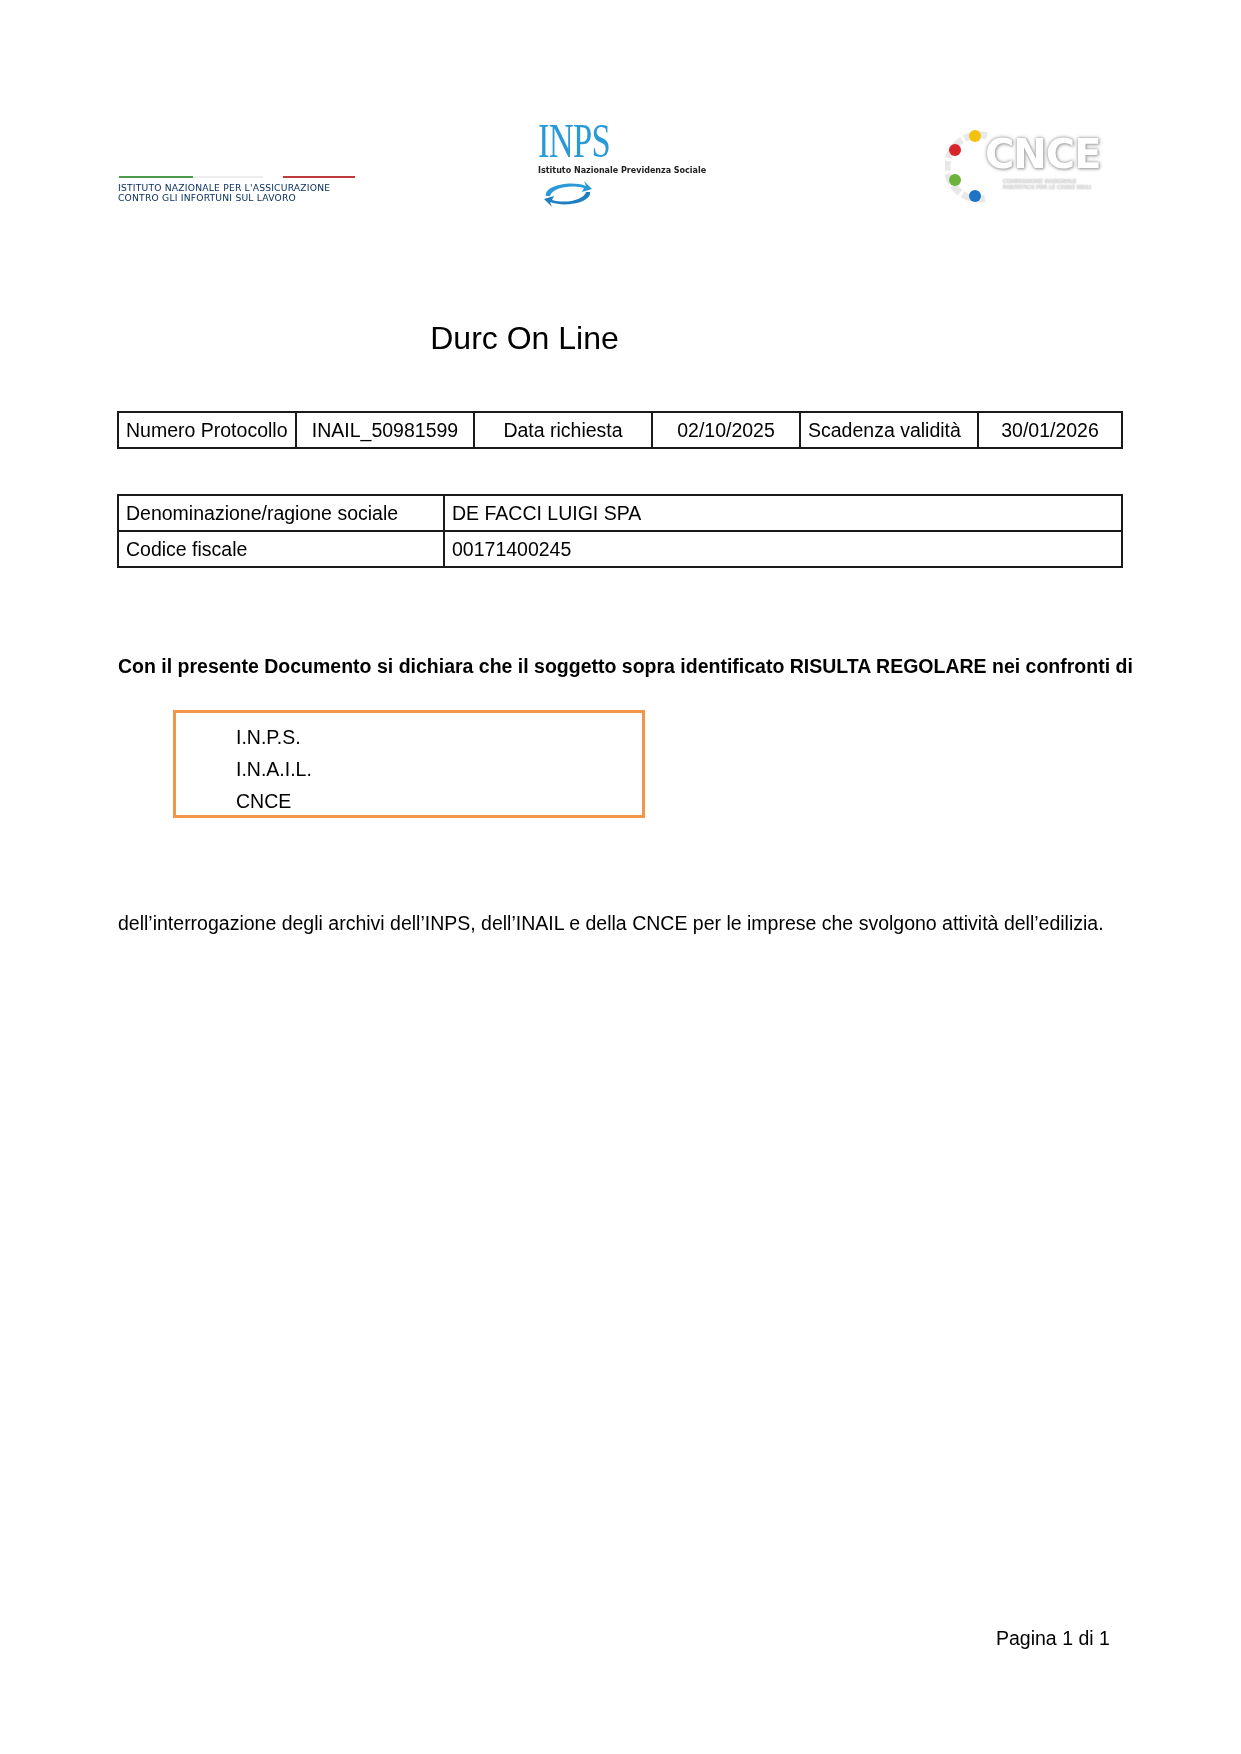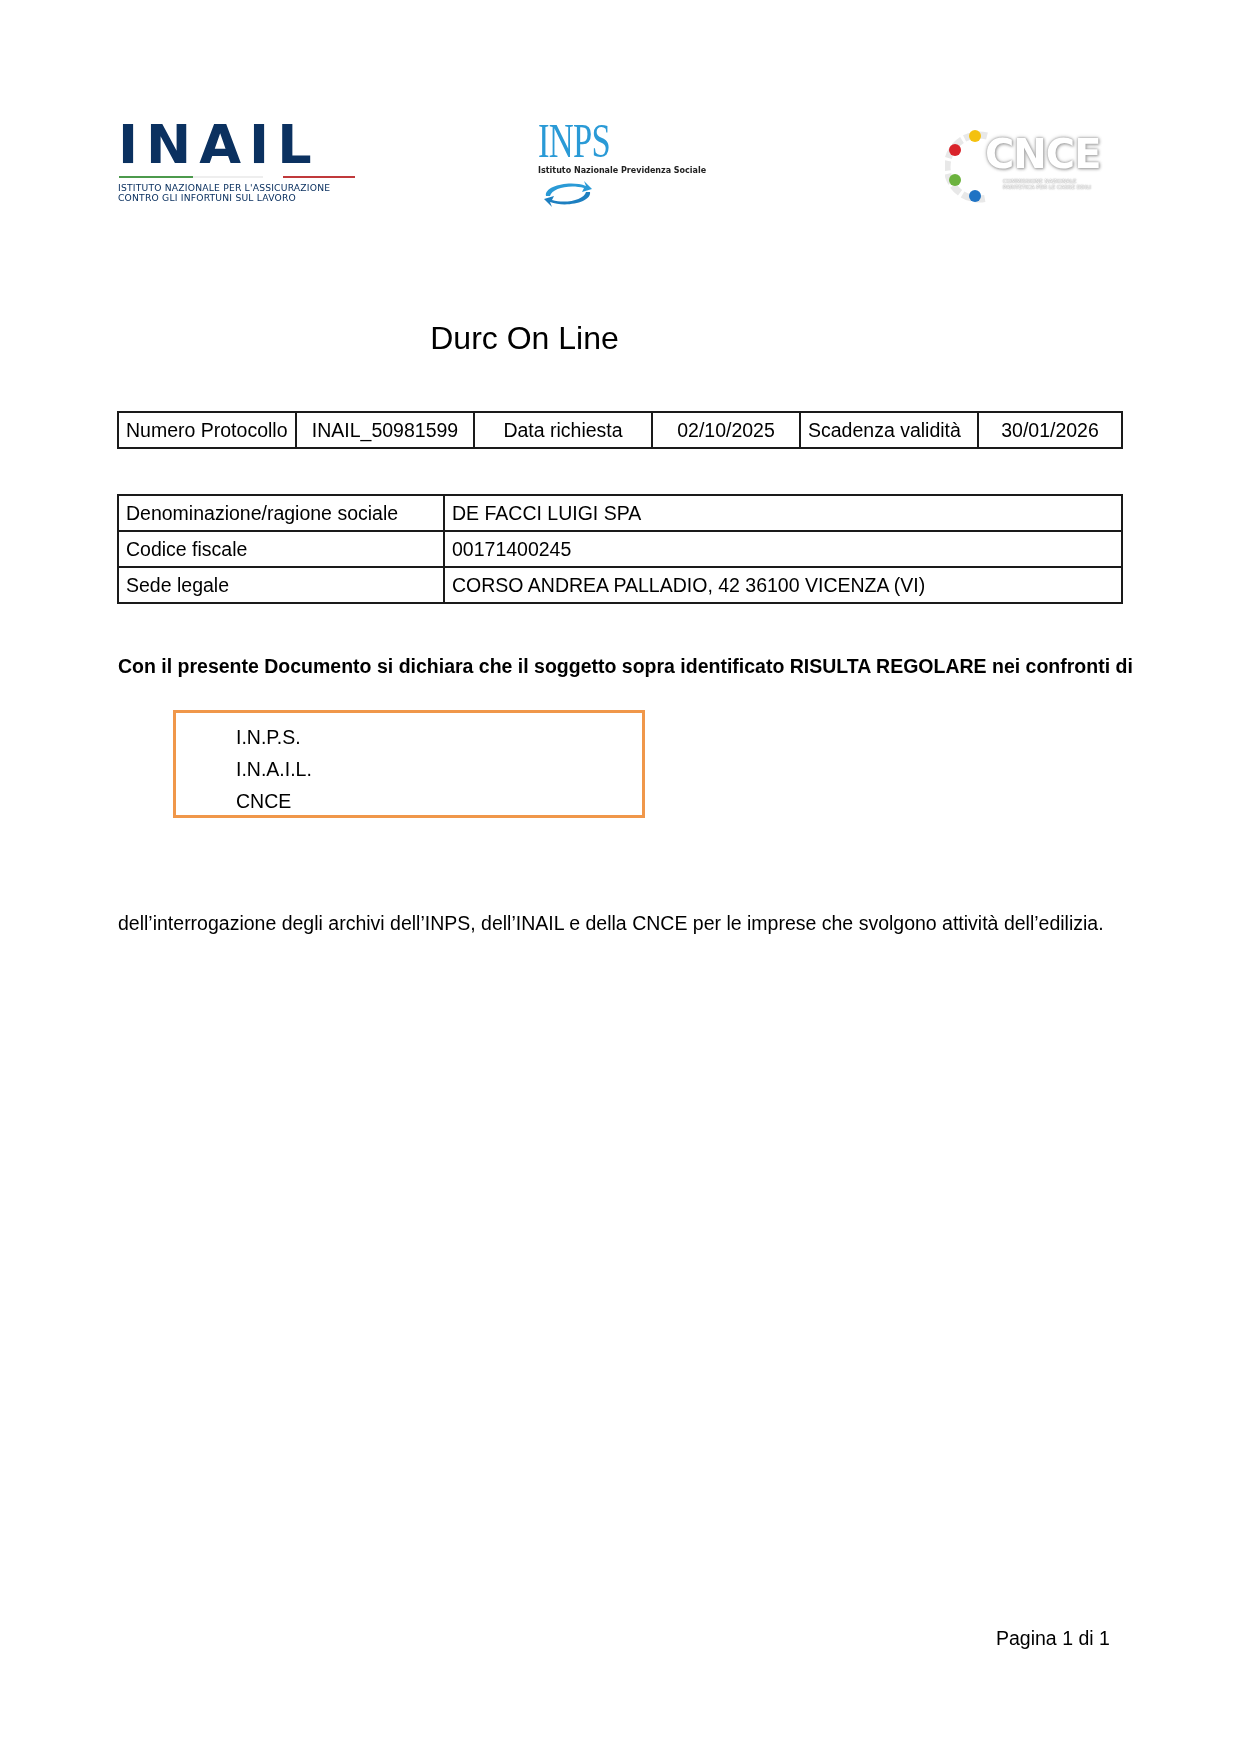--- a/index.html
+++ b/index.html
@@ -55,21 +55,20 @@
 
   #validity-note { left:118px; top:911px; font-size:19.5px; line-height:24px; width:1020px; }
   #validity-note div { white-space:nowrap; }
 
   #page-footer { left:996px; top:1626px; font-size:19.5px; line-height:24px; white-space:nowrap; }
 </style>
 </head>
 <body>
 
 <div id="inail-logo" class="abs">
-  <div id="inail-word">INAIL</div>
   <div id="inail-stripe-green"></div>
   <div id="inail-stripe-white"></div>
   <div id="inail-stripe-red"></div>
   <div id="inail-sub">
     <div>ISTITUTO NAZIONALE PER L'ASSICURAZIONE</div>
     <div>CONTRO GLI INFORTUNI SUL LAVORO</div>
   </div>
 </div>
 
 <div id="inps-logo" class="abs">
@@ -114,24 +113,20 @@
 <table id="company-table">
   <tbody>
       <tr>
     <td class="label">Denominazione/ragione sociale</td>
     <td>DE FACCI LUIGI SPA</td>
   </tr>
   <tr>
     <td class="label">Codice fiscale</td>
     <td>00171400245</td>
   </tr>
-  <tr>
-    <td class="label">Sede legale</td>
-    <td>CORSO ANDREA PALLADIO, 42 36100 VICENZA (VI)</td>
-  </tr>
 </tbody>
   </table>
 
 <div id="declaration" class="abs">Con il presente Documento si dichiara che il soggetto sopra identificato RISULTA REGOLARE nei confronti di</div>
 
 <div id="entities-box" class="abs">
   <div class="entity" style="top:12px">I.N.P.S.</div>
   <div class="entity" style="top:44px">I.N.A.I.L.</div>
   <div class="entity" style="top:76px">CNCE</div>
 </div>

